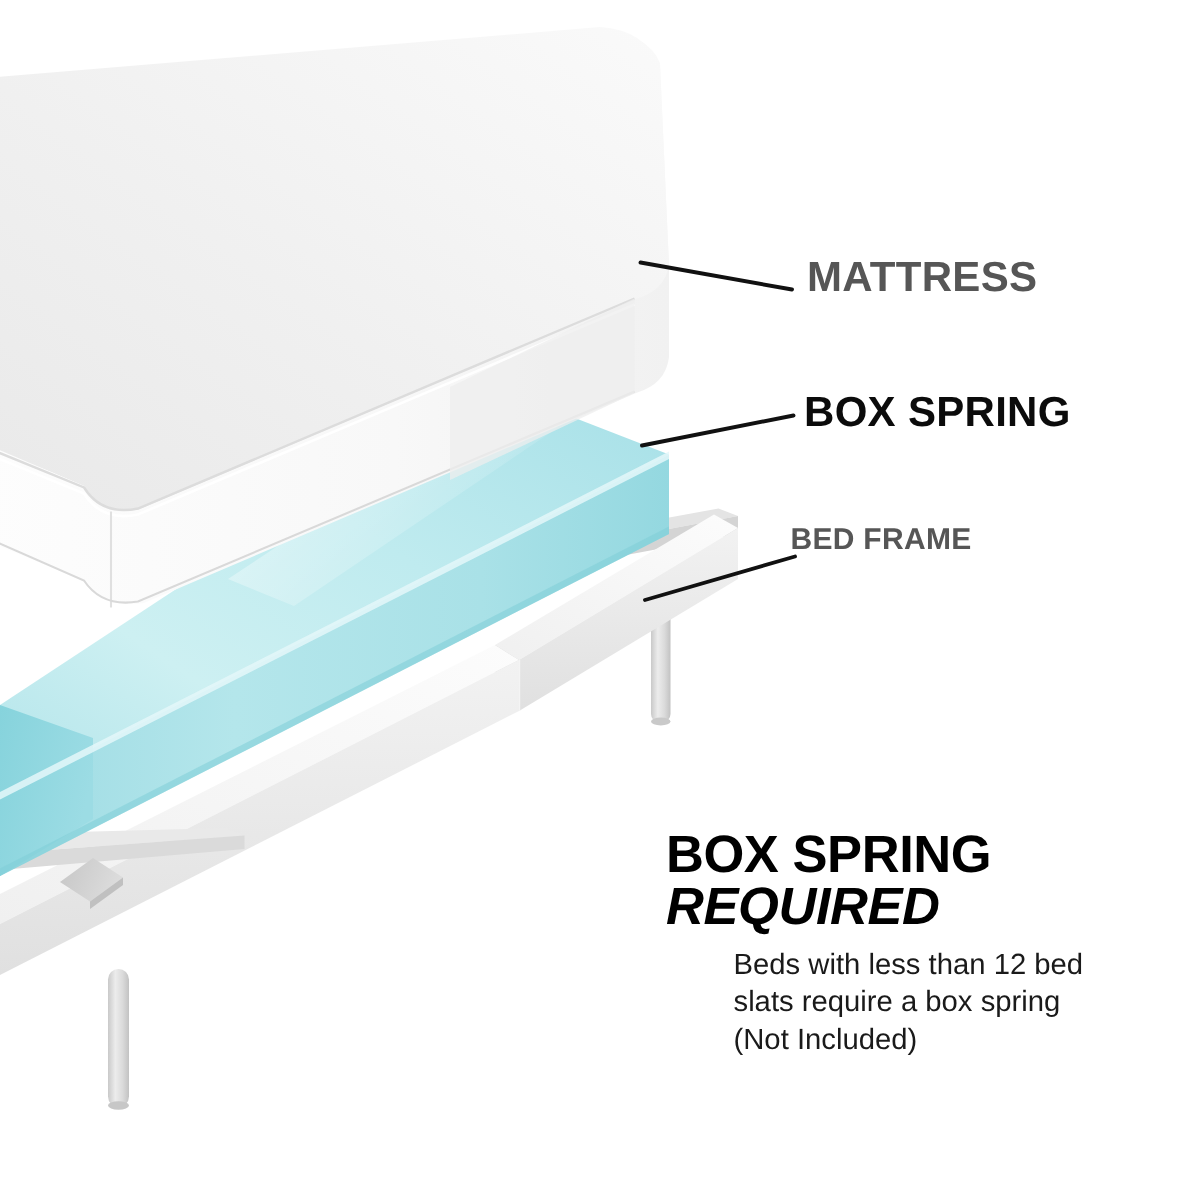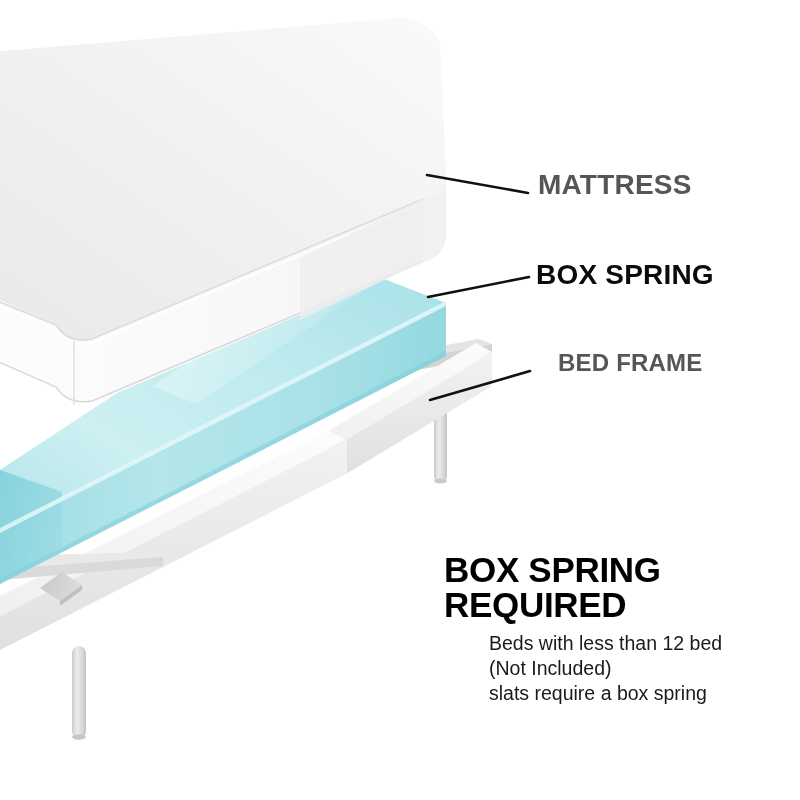--- a/index.html
+++ b/index.html
@@ -40,40 +40,40 @@
     font-size: 28px;
     color: #565656;
   }
   #label-boxspring {
     left: 536px;
     top: 259px;
     font-size: 28px;
     color: #0b0b0b;
   }
   #label-bedframe {
-    left: 558px;
+    left: 527px;
     top: 349px;
-    font-size: 24px;
+    font-size: 20px;
     color: #565656;
   }
   #note-block {
     position: absolute;
     left: 444px;
     top: 552px;
     width: 340px;
   }
   #note-heading {
     font-family: "Liberation Sans", sans-serif;
     font-weight: bold;
     font-size: 35px;
     line-height: 35px;
     color: #000000;
     letter-spacing: -0.3px;
   }
-  #note-heading .hl2 { display: block; }
+  #note-heading .hl2 { display: block; font-style: italic; }
   #note-body {
     margin-top: 9px;
     font-family: "Liberation Sans", sans-serif;
     font-size: 19.5px;
     line-height: 25px;
     color: #1a1a1a;
     margin-left: 45px;
   }
   #note-body span { display: block; }
 </style>
@@ -265,18 +265,18 @@
 
   <div class="callout-label" id="label-bedframe" style="color: rgb(86, 86, 86);">BED FRAME</div>
 
   <div id="note-block">
     <div id="note-heading">
       <span class="hl1">BOX SPRING</span>
       <span class="hl2">REQUIRED</span>
     </div>
     <div id="note-body">
       <span>Beds with less than 12 bed</span>
+      <span>slats require a box spring</span>
       <span>(Not Included)</span>
-      <span>slats require a box spring</span>
     </div>
   </div>
 
 </div>
 
 </body></html>

